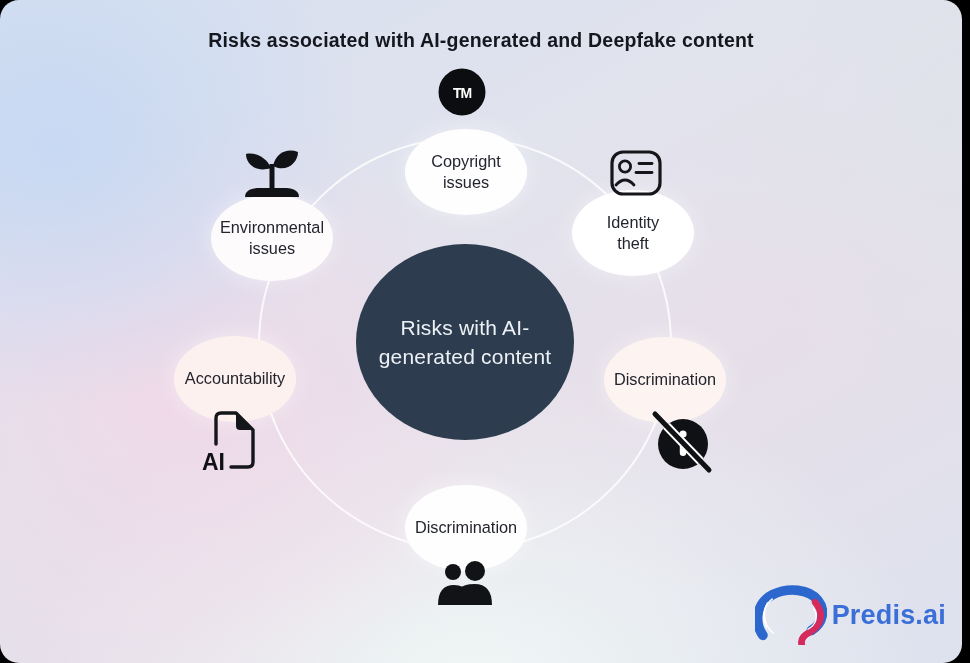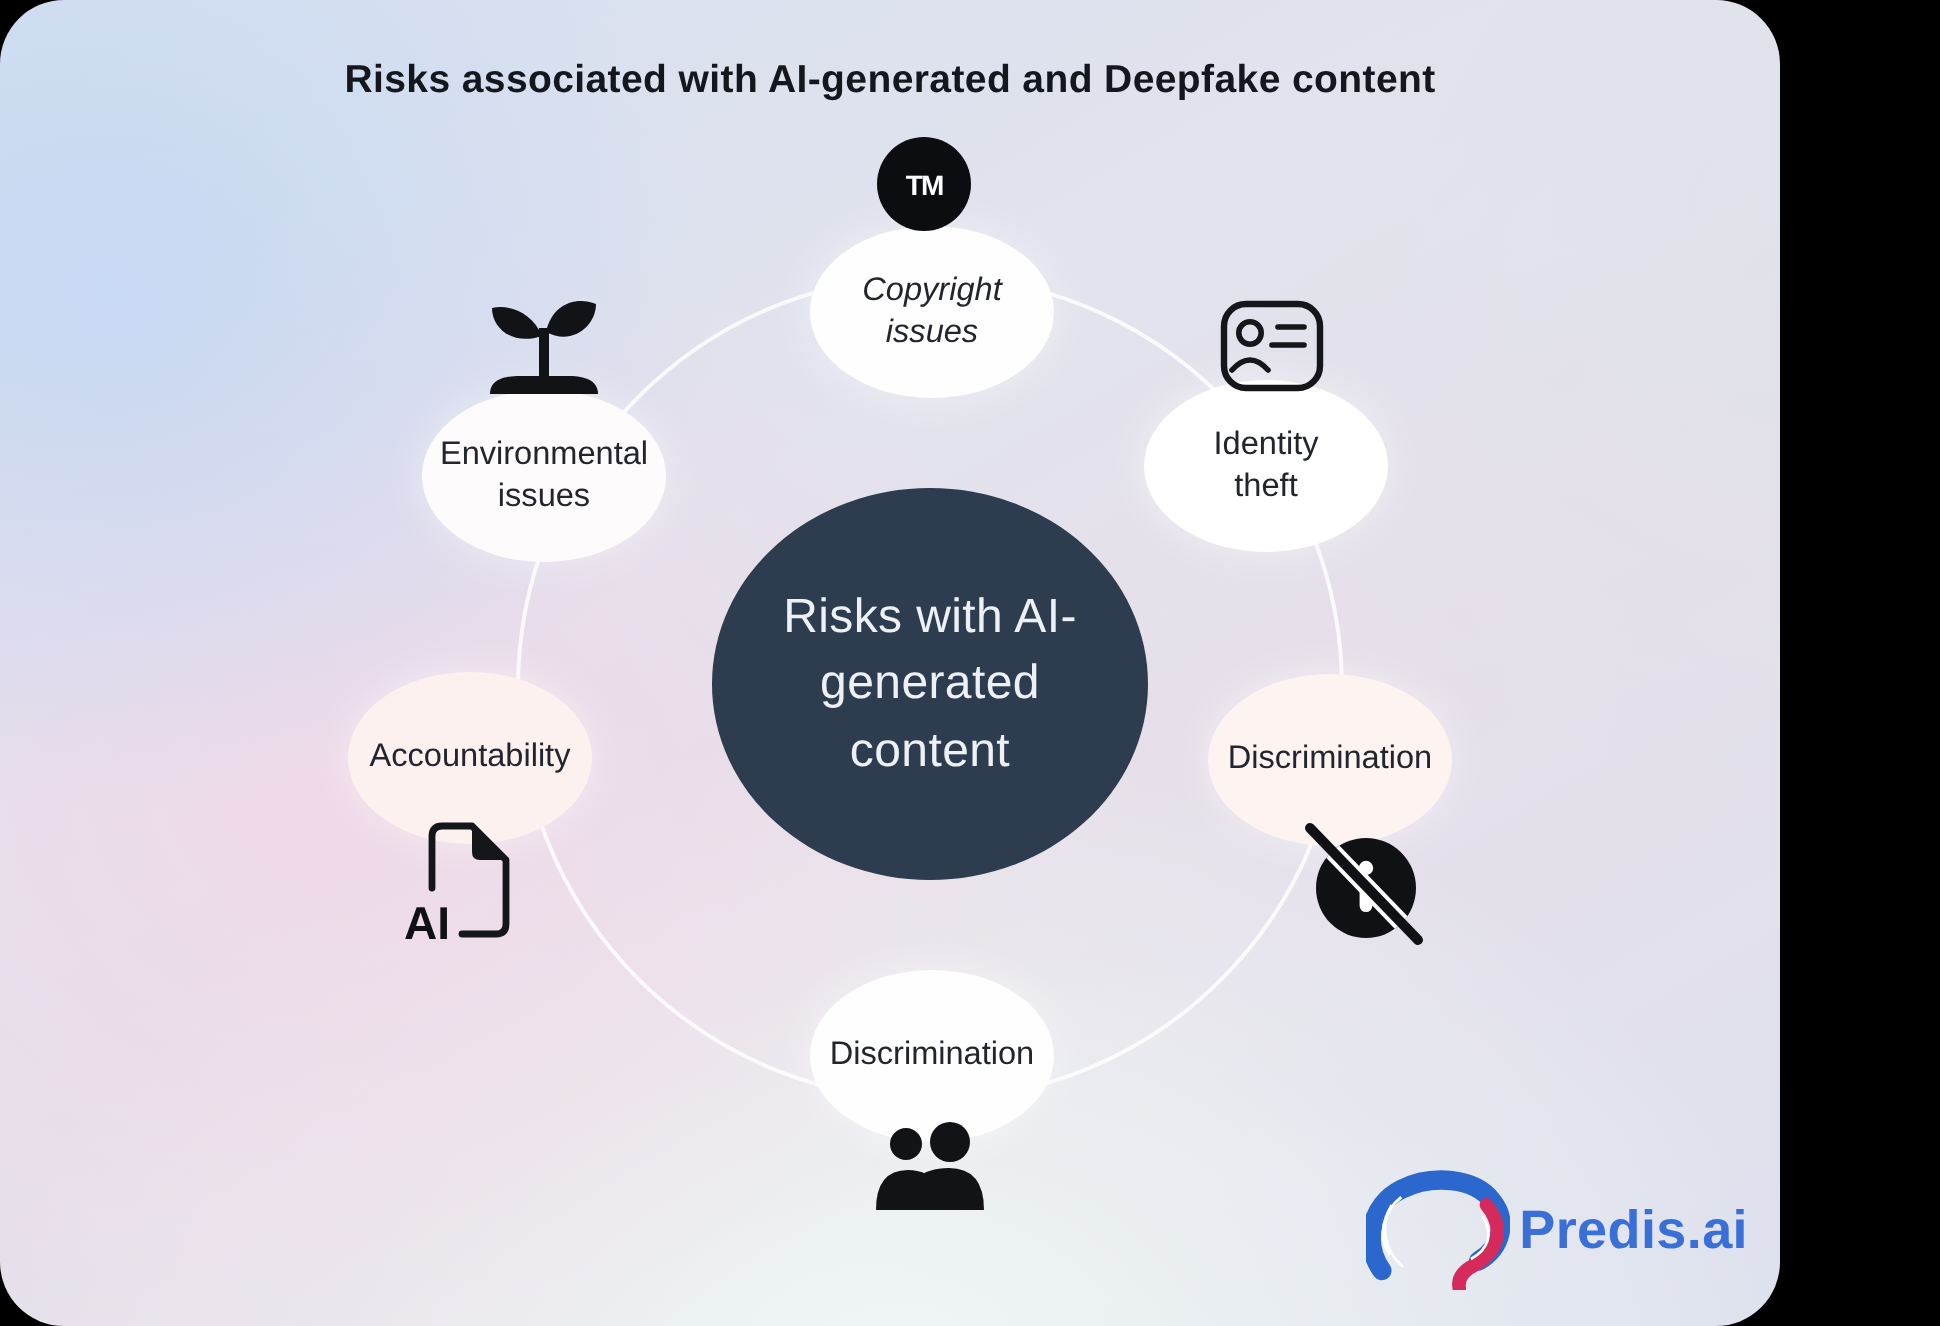--- a/index.html
+++ b/index.html
@@ -1,44 +1,44 @@
 <!DOCTYPE html>
 <html><head>
 <meta charset="utf-8">
 <style>
   html,body{margin:0;padding:0;background:#000;}
   body{font-family:"Liberation Sans", sans-serif;}
   .card{
-    position:relative;width:890px;height:663px;border-radius:32px;overflow:hidden;
+    position:relative;width:962px;height:663px;border-radius:19px;overflow:hidden;
     background:
       radial-gradient(430px 360px at 6% 22%, rgba(198,216,243,.95), rgba(198,216,243,0) 72%),
       radial-gradient(520px 430px at 18% 60%, rgba(243,215,231,.8), rgba(243,215,231,0) 70%),
       radial-gradient(600px 430px at 50% 104%, rgba(240,248,246,.95), rgba(240,248,246,0) 75%),
       radial-gradient(440px 420px at 102% 16%, rgba(223,227,235,.9), rgba(223,227,235,0) 70%),
       linear-gradient(150deg,#d6e0f0 0%,#e2e3ed 40%,#e7dfe9 62%,#dde2ee 100%);
   }
   .title{
     position:absolute;left:0;top:29px;width:100%;text-align:center;
     font-size:19.5px;font-weight:700;color:#15171f;letter-spacing:.2px;
   }
   .ring-svg{position:absolute;left:0;top:0;}
   .center-node{
     position:absolute;left:356px;top:244px;width:218px;height:196px;border-radius:50%;
     background:#2d3d4f;display:flex;align-items:center;justify-content:center;
   }
   .center-label{
-    width:192px;text-align:center;font-size:24px;line-height:1.4;
+    width:192px;text-align:center;font-size:21px;line-height:1.4;
     color:#edf1f5;letter-spacing:.2px;
   }
   .node{
     position:absolute;width:122px;height:86px;border-radius:50%;
     transform:translate(-50%,-50%);display:flex;align-items:center;justify-content:center;
     box-shadow:0 0 22px rgba(255,255,255,.45);
   }
-  .node-copyright{left:466px;top:156px;background:#fffeff;font-style:italic;}
+  .node-copyright{left:466px;top:172px;background:#fffeff;}
   .node-identity{left:633px;top:233px;background:#ffffff;}
   .node-misinformation{left:665px;top:380px;background:#fdf3f1;}
   .node-discrimination{left:466px;top:528px;background:#fffeff;}
   .node-accountability{left:235px;top:379px;background:#fdf1ef;}
   .node-environmental{left:272px;top:238px;background:#fefbfc;}
   .node-label{font-size:16.3px;color:#22252e;text-align:center;line-height:1.3;}
   .node-copyright .node-label{max-width:92px;}
   .node-identity .node-label{max-width:86px;}
   .node-environmental .node-label{max-width:118px;}
   .nowrap .node-label{white-space:nowrap;}

